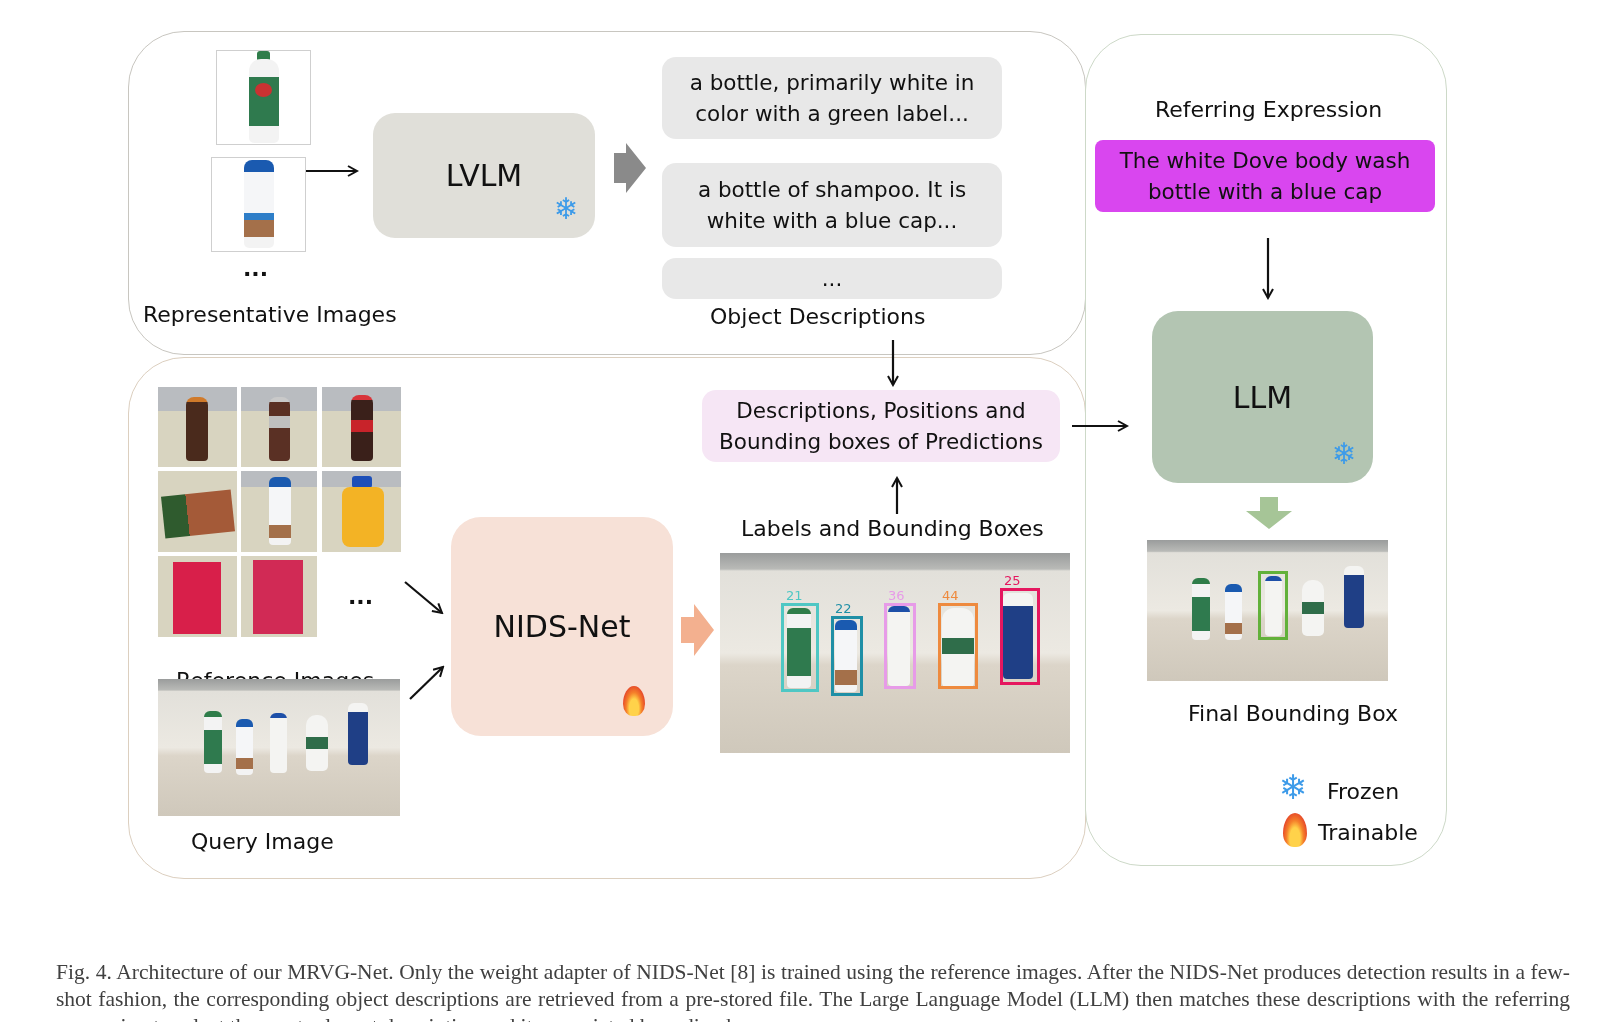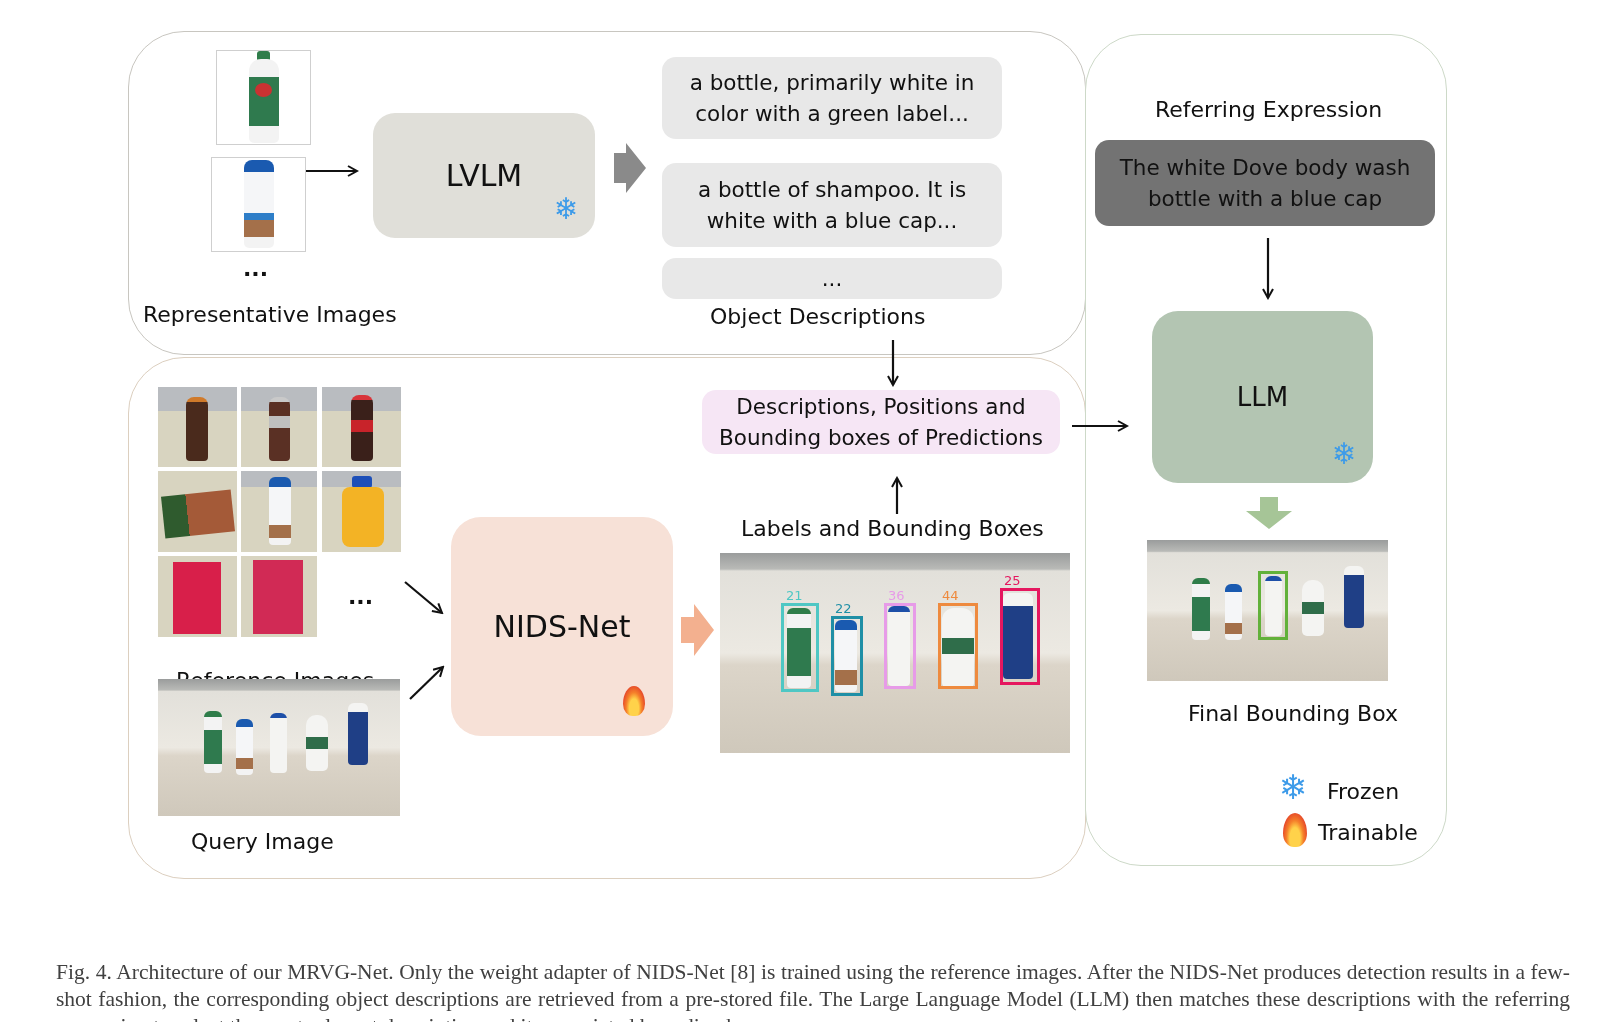--- a/index.html
+++ b/index.html
@@ -87,21 +87,21 @@
   <div class="bottle" style="left:148px; top:36px; width:22px; height:56px; background:linear-gradient(#f4f4f2 0 40%, #2f6d4a 40% 60%, #f4f4f2 60%); border-radius:10px 10px 5px 5px;"></div>
   <div class="bottle" style="left:190px; top:24px; width:20px; height:62px; background:linear-gradient(#f4f4f2 0 15%, #1f3f86 15%);"></div>
 </div>
 <div class="label" style="left:191px; top:829px;text-align:right;">Query Image</div>
 
 <div class="box" style="left:451px; top:517px; width:222px; height:219px; background:#f7e1d7; border-radius:30px;">
   <span style="font-size:30px; color:#111;">NIDS-Net</span>
   <span style="position:absolute; right:28px; bottom:20px; width:22px; height:30px; background:radial-gradient(ellipse at 50% 75%, #ffd24a 0 30%, #f5802a 50%, #e5452a 75%); border-radius:50% 50% 45% 45% / 60% 60% 40% 40%;"></span>
 </div>
 
-<div class="box" style="left:702px; top:390px; width:358px; height:64px; background:#f6e6f5; border-radius:14px;">
+<div class="box" style="left:702px; top:390px; width:358px; height:72px; background:#f6e6f5; border-radius:14px;">
   <span style="font-size:21.5px; line-height:31px; width:330px;">Descriptions, Positions and Bounding boxes of Predictions</span>
 </div>
 <div class="label" style="left:741px; top:516px;">Labels and Bounding Boxes</div>
 
 <div class="scene" style="left:720px; top:553px; width:350px; height:200px;">
   <div class="bottle" style="left:67px; top:55px; width:24px; height:80px; background:linear-gradient(#2f7d4a 0 8%, #f3f3f3 8% 25%, #2f7a4e 25% 85%, #f3f3f3 85%);"></div>
   <div class="bottle" style="left:115px; top:67px; width:22px; height:72px; background:linear-gradient(#1a5ab0 0 14%, #f5f6f8 14% 70%, #a4704a 70% 90%, #f3f3f3 90%);"></div>
   <div class="bottle" style="left:168px; top:53px; width:22px; height:80px; background:linear-gradient(#1d4fa8 0 8%, #f4f4f2 8%);"></div>
   <div class="bottle" style="left:222px; top:55px; width:32px; height:80px; background:linear-gradient(#f4f4f2 0 38%, #2f6d4a 38% 58%, #f4f4f2 58%); border-radius:12px 12px 5px 5px;"></div>
   <div class="bottle" style="left:283px; top:40px; width:30px; height:86px; background:linear-gradient(#f4f4f2 0 15%, #1f3f86 15%);"></div>
@@ -112,26 +112,26 @@
   <div class="bbox-num" style="left:115px; top:48px; color:#1f8fa6;">22</div>
   <div class="bbox" style="left:164px; top:50px; width:32px; height:86px; border-color:#e79be8;"></div>
   <div class="bbox-num" style="left:168px; top:35px; color:#e79be8;">36</div>
   <div class="bbox" style="left:218px; top:50px; width:40px; height:86px; border-color:#ee8a3e;"></div>
   <div class="bbox-num" style="left:222px; top:35px; color:#ee8a3e;">44</div>
   <div class="bbox" style="left:280px; top:35px; width:40px; height:97px; border-color:#e5175f;"></div>
   <div class="bbox-num" style="left:284px; top:20px; color:#e5175f;">25</div>
 </div>
 
 <div class="label" style="left:1155px; top:97px;">Referring Expression</div>
-<div class="box" style="left:1095px; top:140px; width:340px; height:86px; background:#737373; border-radius:14px;">
+<div class="box" style="left:1095px; top:140px; width:340px; height:72px; background:#d946ef; border-radius:8px;">
   <span style="font-size:21.5px; line-height:31px; width:310px;">The white Dove body wash bottle with a blue cap</span>
 </div>
 
 <div class="box" style="left:1152px; top:311px; width:221px; height:172px; background:#b3c5b2; border-radius:26px;">
-  <span style="font-size:26px; color:#111;">LLM</span>
+  <span style="font-size:30px; color:#111;">LLM</span>
   <span style="position:absolute; right:16px; bottom:14px; font-size:30px; color:#3d9be9; line-height:1;">❄</span>
 </div>
 
 <div class="scene" style="left:1147px; top:540px; width:241px; height:141px;">
   <div class="bottle" style="left:45px; top:38px; width:18px; height:62px; background:linear-gradient(#2f7d4a 0 10%, #f3f3f3 10% 30%, #2f7a4e 30% 85%, #f3f3f3 85%);"></div>
   <div class="bottle" style="left:78px; top:44px; width:17px; height:56px; background:linear-gradient(#1a5ab0 0 14%, #f5f6f8 14% 70%, #a4704a 70% 90%, #f3f3f3 90%);"></div>
   <div class="bottle" style="left:118px; top:36px; width:17px; height:60px; background:linear-gradient(#1d4fa8 0 8%, #f4f4f2 8%);"></div>
   <div class="bottle" style="left:155px; top:40px; width:22px; height:56px; background:linear-gradient(#f4f4f2 0 40%, #2f6d4a 40% 60%, #f4f4f2 60%); border-radius:10px 10px 5px 5px;"></div>
   <div class="bottle" style="left:197px; top:26px; width:20px; height:62px; background:linear-gradient(#f4f4f2 0 15%, #1f3f86 15%);"></div>
   <div class="bbox" style="left:111px; top:31px; width:30px; height:69px; border-color:#62b13a;"></div>

